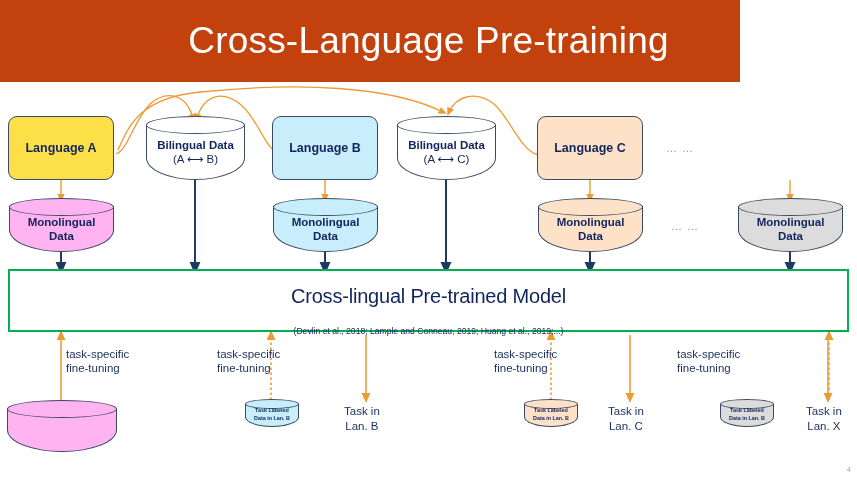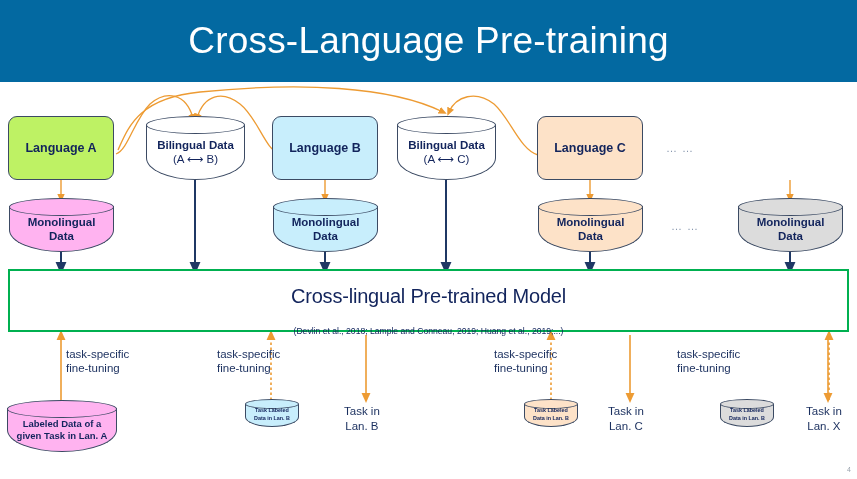--- a/index.html
+++ b/index.html
@@ -14,22 +14,22 @@
     width: 857px;
     height: 479px;
     background: #ffffff;
     overflow: hidden;
   }
 
   
   #title-banner {
     position: absolute;
     left: 0; top: 0;
-    width: 857px; height: 82px;
-    background: #0369a1;
+    width: 740px; height: 82px;
+    background: #c2410c;
   }
   #title-text {
     position: absolute;
     left: 0; top: 0;
     width: 857px; height: 82px;
     display: flex;
     align-items: center;
     justify-content: center;
     color: #ffffff;
     font-size: 37px;
@@ -201,21 +201,21 @@
 
     <line x1="271" y1="400" x2="271" y2="335" stroke="#ed9b33" stroke-width="1.6" stroke-dasharray="2.5,2.5" marker-end="url(#arrOrangeUp)"></line>
     <line x1="551" y1="400" x2="551" y2="335" stroke="#ed9b33" stroke-width="1.6" stroke-dasharray="2.5,2.5" marker-end="url(#arrOrangeUp)"></line>
     <line x1="829" y1="400" x2="829" y2="335" stroke="#ed9b33" stroke-width="1.6" stroke-dasharray="2.5,2.5" marker-end="url(#arrOrangeUp)"></line>
 
     <line x1="366" y1="335" x2="366" y2="398" stroke="#ed9b33" stroke-width="1.6" marker-end="url(#arrOrange)"></line>
     <line x1="630" y1="335" x2="630" y2="398" stroke="#ed9b33" stroke-width="1.6" marker-end="url(#arrOrange)"></line>
     <line x1="828" y1="335" x2="828" y2="398" stroke="#ed9b33" stroke-width="1.6" marker-end="url(#arrOrange)"></line>
   </svg>
 
-  <div class="lang-box" style="left:8px; top:116px; width:106px; height:64px; background:#bef264;">
+  <div class="lang-box" style="left:8px; top:116px; width:106px; height:64px; background:#fde047;">
     <span>Language A</span>
   </div>
 
   <div class="cyl" style="left:146px; top:116px; width:99px; height:64px;">
     <div class="cyl-body" style="top:9px; height:55px; background:#ffffff;"></div>
     <div class="cyl-top" style="top:0px; background:#ffffff;"></div>
     <div class="cyl-label" style="top:16px; height:40px;">
       <span>Bilingual Data</span>
       <span class="thin" style="font-weight:normal;">(A ⟷ B)</span>
     </div>
@@ -297,24 +297,20 @@
     <div>fine-tuning</div>
   </div>
   <div class="ft-label" style="left:677px; top:347px;">
     <div>task-specific</div>
     <div>fine-tuning</div>
   </div>
 
   <div class="cyl" style="left:7px; top:400px; width:110px; height:52px;">
     <div class="cyl-body" style="top:8px; height:44px; background:#ffb3f0;"></div>
     <div class="cyl-top" style="top:0px; background:#ffb3f0;"></div>
-    <div class="cyl-label" style="top:13px; height:34px; font-size:9.5px;">
-      <span>Labeled Data of a</span>
-      <span>given Task in Lan. A</span>
-    </div>
   </div>
 
   <div class="cyl" style="left:245px; top:399px; width:54px; height:28px;">
     <div class="cyl-body" style="top:5px; height:23px; background:#c8eefc; border-width:1.1px; border-bottom-left-radius:50% 10px; border-bottom-right-radius:50% 10px;"></div>
     <div class="cyl-top" style="top:0px; height:10px; border-width:1.1px; background:#c8eefc;"></div>
     <div class="cyl-label" style="top:7px; height:18px; font-size:5.4px; line-height:1.4;">
       <span>Task Labeled</span>
       <span>Data in Lan. B</span>
     </div>
   </div>

